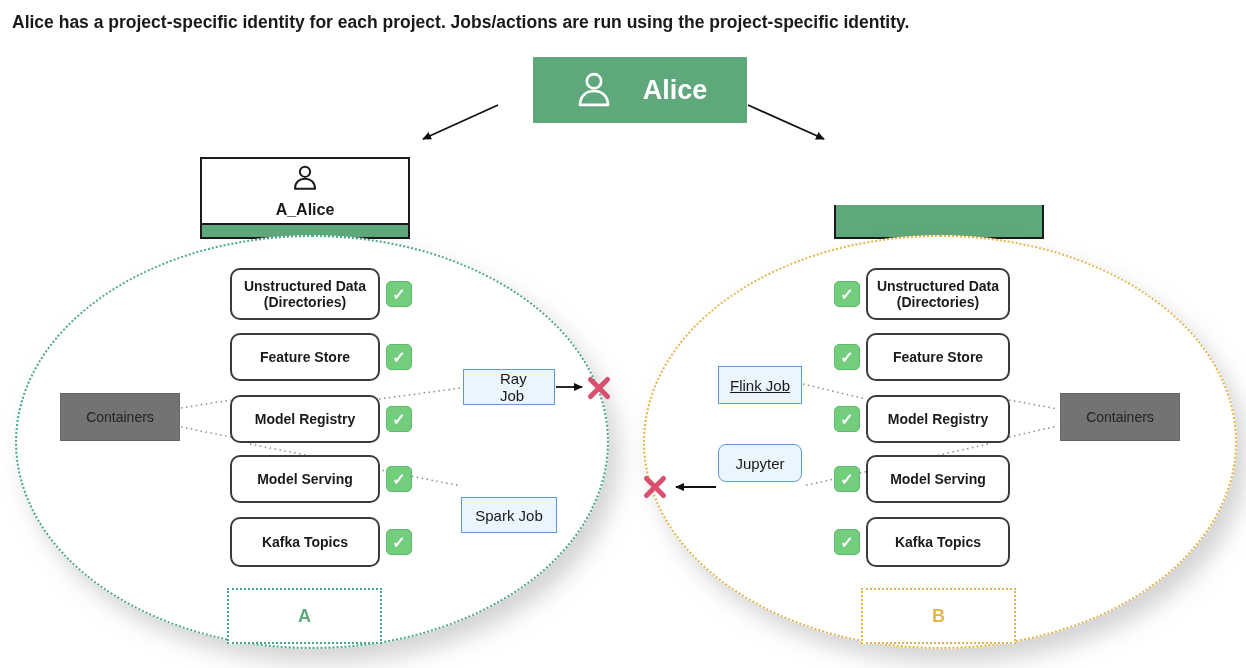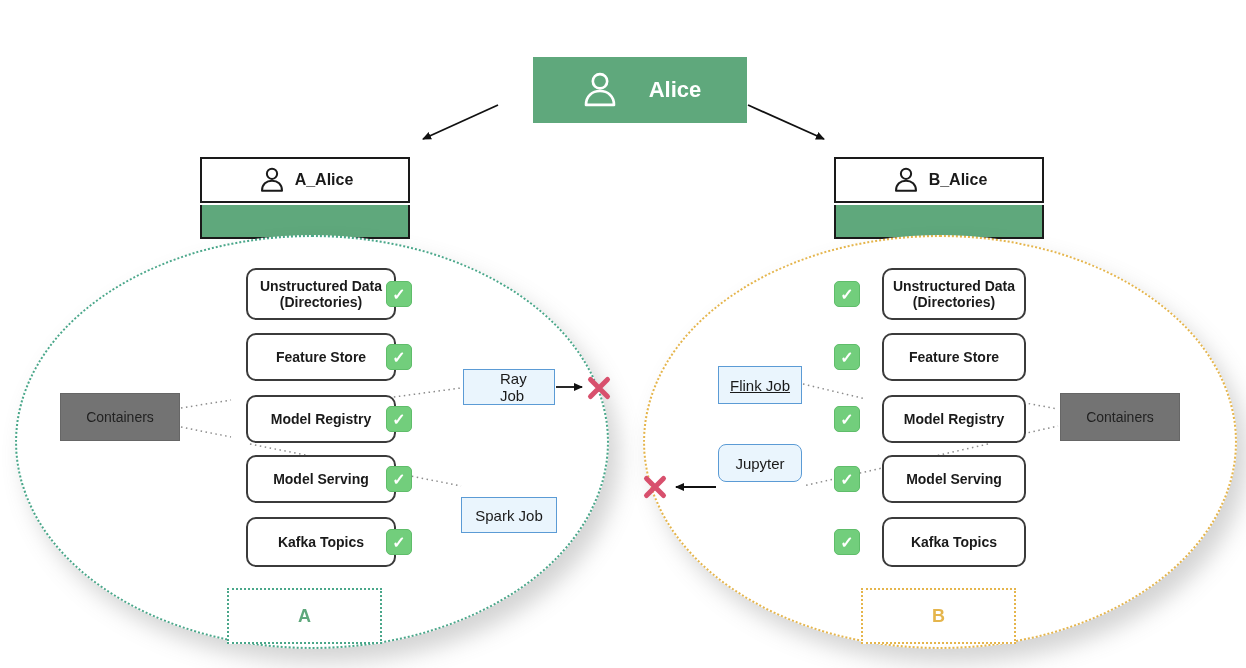--- a/index.html
+++ b/index.html
@@ -3,38 +3,38 @@
 <meta charset="utf-8">
 <style>
   html,body{margin:0;padding:0;background:#ffffff;}
   body{font-family:"Liberation Sans", sans-serif;}
   .stage{position:relative;width:1246px;height:668px;background:#ffffff;overflow:hidden;}
 
   .title{position:absolute;left:12px;top:12px;width:1140px;font-size:17.5px;font-weight:bold;color:#1a1a1a;}
 
   .alice-box{position:absolute;left:533px;top:57px;width:214px;height:66px;background:#5fa87c;
     display:flex;align-items:center;justify-content:center;gap:28px;z-index:4;}
-  .alice-box .label{color:#ffffff;font-size:22px;font-weight:bold;}
+  .alice-box .label{color:#ffffff;font-size:27px;font-weight:bold;}
 
-  .proj-header{position:absolute;width:210px;height:46px;background:#ffffff;border:2.5px solid #1a1a1a;
-    box-sizing:border-box;display:flex;align-items:center;justify-content:center;gap:8px;z-index:4;}
+  .proj-header{position:absolute;width:210px;height:68px;background:#ffffff;border:2.5px solid #1a1a1a;
+    box-sizing:border-box;display:flex;align-items:center;justify-content:center;gap:8px;z-index:4;flex-direction:column;}
   .proj-header .label{font-size:16px;font-weight:bold;color:#1a1a1a;}
   .proj-bar{position:absolute;width:210px;height:34px;background:#5fa87c;border:2.5px solid #1a1a1a;
     border-top:none;box-sizing:border-box;z-index:1;}
 
   .ellipse{position:absolute;width:590px;height:410px;border-radius:50%;background:#ffffff;z-index:2;
     box-shadow:10px 14px 22px rgba(100,100,100,0.28);}
   .ellipse.a{left:15px;top:235px;border:2px dotted #4aa78a;}
   .ellipse.b{left:643px;top:235px;border:2px dotted #e5b54c;}
 
   svg.overlay{position:absolute;left:0;top:0;z-index:3;}
 
   .res-box{position:absolute;width:150px;background:#ffffff;border:2px solid #3b3b3b;border-radius:10px;
     box-sizing:border-box;display:flex;align-items:center;justify-content:center;text-align:center;
-    font-size:14px;font-weight:bold;color:#1a1a1a;z-index:4;line-height:1.15;padding:2px 4px;margin-left:16px;}
+    font-size:14px;font-weight:bold;color:#1a1a1a;z-index:4;line-height:1.15;padding:2px 4px;}
   .res-box.right{width:144px;}
 
   .check{position:absolute;width:26px;height:26px;background:#72ce7c;border:1px solid #5fbd6a;border-radius:5px;
     box-sizing:border-box;color:#ffffff;font-size:16px;font-weight:bold;display:flex;align-items:center;
     justify-content:center;z-index:4;}
 
   .gray-box{position:absolute;width:120px;height:48px;background:#737373;border:1.5px solid #666666;
     box-sizing:border-box;display:flex;align-items:center;justify-content:center;font-size:14px;color:#222222;z-index:4;}
 
   .job-box{position:absolute;background:#eaf5fd;border:1.5px solid #5b9bd5;box-sizing:border-box;
@@ -45,20 +45,21 @@
   .badge-box.a{border:2px dotted #4aa78a;color:#5fa87c;}
   .badge-box.b{border:2px dotted #e5b54c;color:#e5b54c;}
 
   .person{flex:0 0 auto;}
 </style>
 </head>
 <body>
 
 <div class="stage">
 
+  <div class="title">Alice has a project-specific identity for each project. Jobs/actions are run using the project-specific identity.</div>
 
   <div class="proj-bar" style="left:200px;top:205px;"></div>
   <div class="proj-bar" style="left:834px;top:205px;"></div>
 
   <div class="ellipse a"></div>
   <div class="ellipse b"></div>
 
   <svg class="overlay" width="1246" height="668" viewBox="0 0 1246 668">
     <defs>
       <marker id="ah" markerWidth="12" markerHeight="10" refX="8" refY="4" orient="auto" markerUnits="userSpaceOnUse">
@@ -97,27 +98,20 @@
   </div>
 
   <div class="proj-header" style="left:200px;top:157px;">
     <svg class="person" width="30" height="30" viewBox="0 0 24 24">
       <circle cx="12" cy="7" r="4.1" fill="none" stroke="#1a1a1a" stroke-width="1.6"></circle>
       <path d="M4 20.5 C4 15.5 7.5 12.6 12 12.6 C16.5 12.6 20 15.5 20 20.5 Z" fill="none" stroke="#1a1a1a" stroke-width="1.6" stroke-linejoin="round"></path>
     </svg>
     <span class="label">A_Alice</span>
   </div>
 
-  <div class="proj-header" style="left:834px;top:157px;">
-    <svg class="person" width="30" height="30" viewBox="0 0 24 24">
-      <circle cx="12" cy="7" r="4.1" fill="none" stroke="#1a1a1a" stroke-width="1.6"></circle>
-      <path d="M4 20.5 C4 15.5 7.5 12.6 12 12.6 C16.5 12.6 20 15.5 20 20.5 Z" fill="none" stroke="#1a1a1a" stroke-width="1.6" stroke-linejoin="round"></path>
-    </svg>
-    <span class="label">B_Alice</span>
-  </div>
 
   <div class="res-box" style="left:230px;top:268px;height:52px;">Unstructured Data (Directories)</div>
   <div class="res-box" style="left:230px;top:333px;height:48px;">Feature Store</div>
   <div class="res-box" style="left:230px;top:395px;height:48px;">Model Registry</div>
   <div class="res-box" style="left:230px;top:455px;height:48px;">Model Serving</div>
   <div class="res-box" style="left:230px;top:517px;height:50px;">Kafka Topics</div>
 
   <div class="check" style="left:386px;top:281px;">✓</div>
   <div class="check" style="left:386px;top:344px;">✓</div>
   <div class="check" style="left:386px;top:406px;">✓</div>

